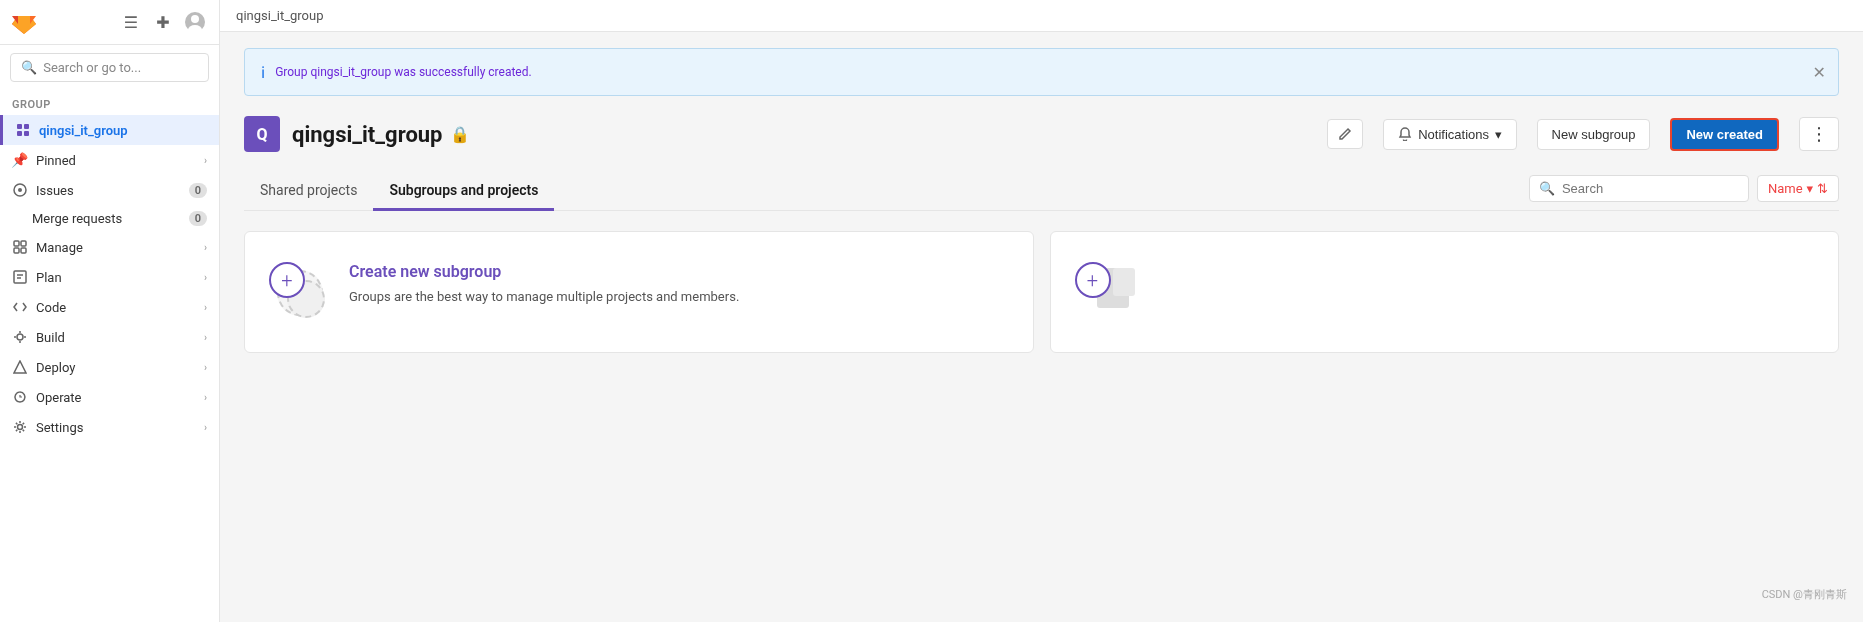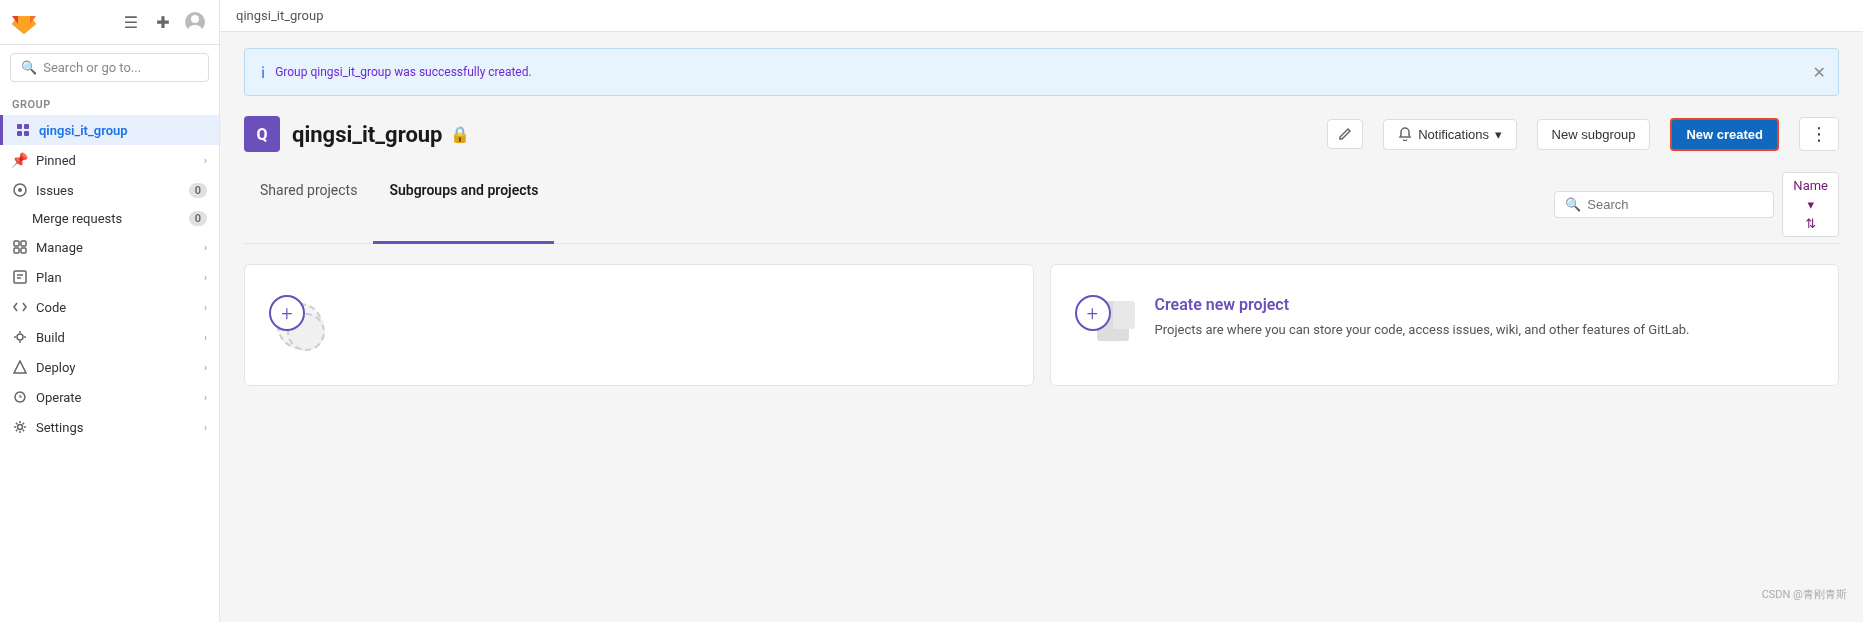--- a/index.html
+++ b/index.html
@@ -280,22 +280,21 @@
     .sort-btn {
       display: flex;
       align-items: center;
       gap: 4px;
       padding: 5px 10px;
       border: 1px solid #ddd;
       border-radius: 4px;
       background: #fff;
       cursor: pointer;
       font-size: 13px;
-      color: #701a75;
-      flex-direction: column;
+      color: #ef4444;
     }
 
     
     .cards-row {
       display: grid;
       grid-template-columns: 1fr 1fr;
       gap: 16px;
     }
     .card {
       background: #fff;
@@ -594,31 +593,29 @@
 
     <div class="cards-row">
 
       <div class="card">
         <div class="card-icon-wrap">
           <div class="card-icon-bg"></div>
           <div class="card-icon-bg2"></div>
           <div class="card-plus-circle">+</div>
         </div>
         <div class="card-content">
+          <div class="card-title">Create new subgroup</div>
+          <div class="card-desc">Groups are the best way to manage multiple projects and members.</div>
         </div>
       </div>
 
       <div class="card">
         <div class="project-icon-wrap">
           <div class="card-plus-circle" style="left:0;top:0;">+</div>
           <div style="position:absolute; top:6px; left:22px; width:32px; height:40px; background:#ddd; border-radius:3px;"></div>
           <div style="position:absolute; top:6px; left:38px; width:22px; height:28px; background:#e8e8e8; border-radius:3px;"></div>
         </div>
-        <div class="card-content">
-          <div class="card-title">Create new project</div>
-          <div class="card-desc">Projects are where you can store your code, access issues, wiki, and other features of GitLab.</div>
-        </div>
       </div>
     </div>
   </div>
 </div>
 
 <div class="footer-note">CSDN @青刚青斯</div>
 
 </body></html>

